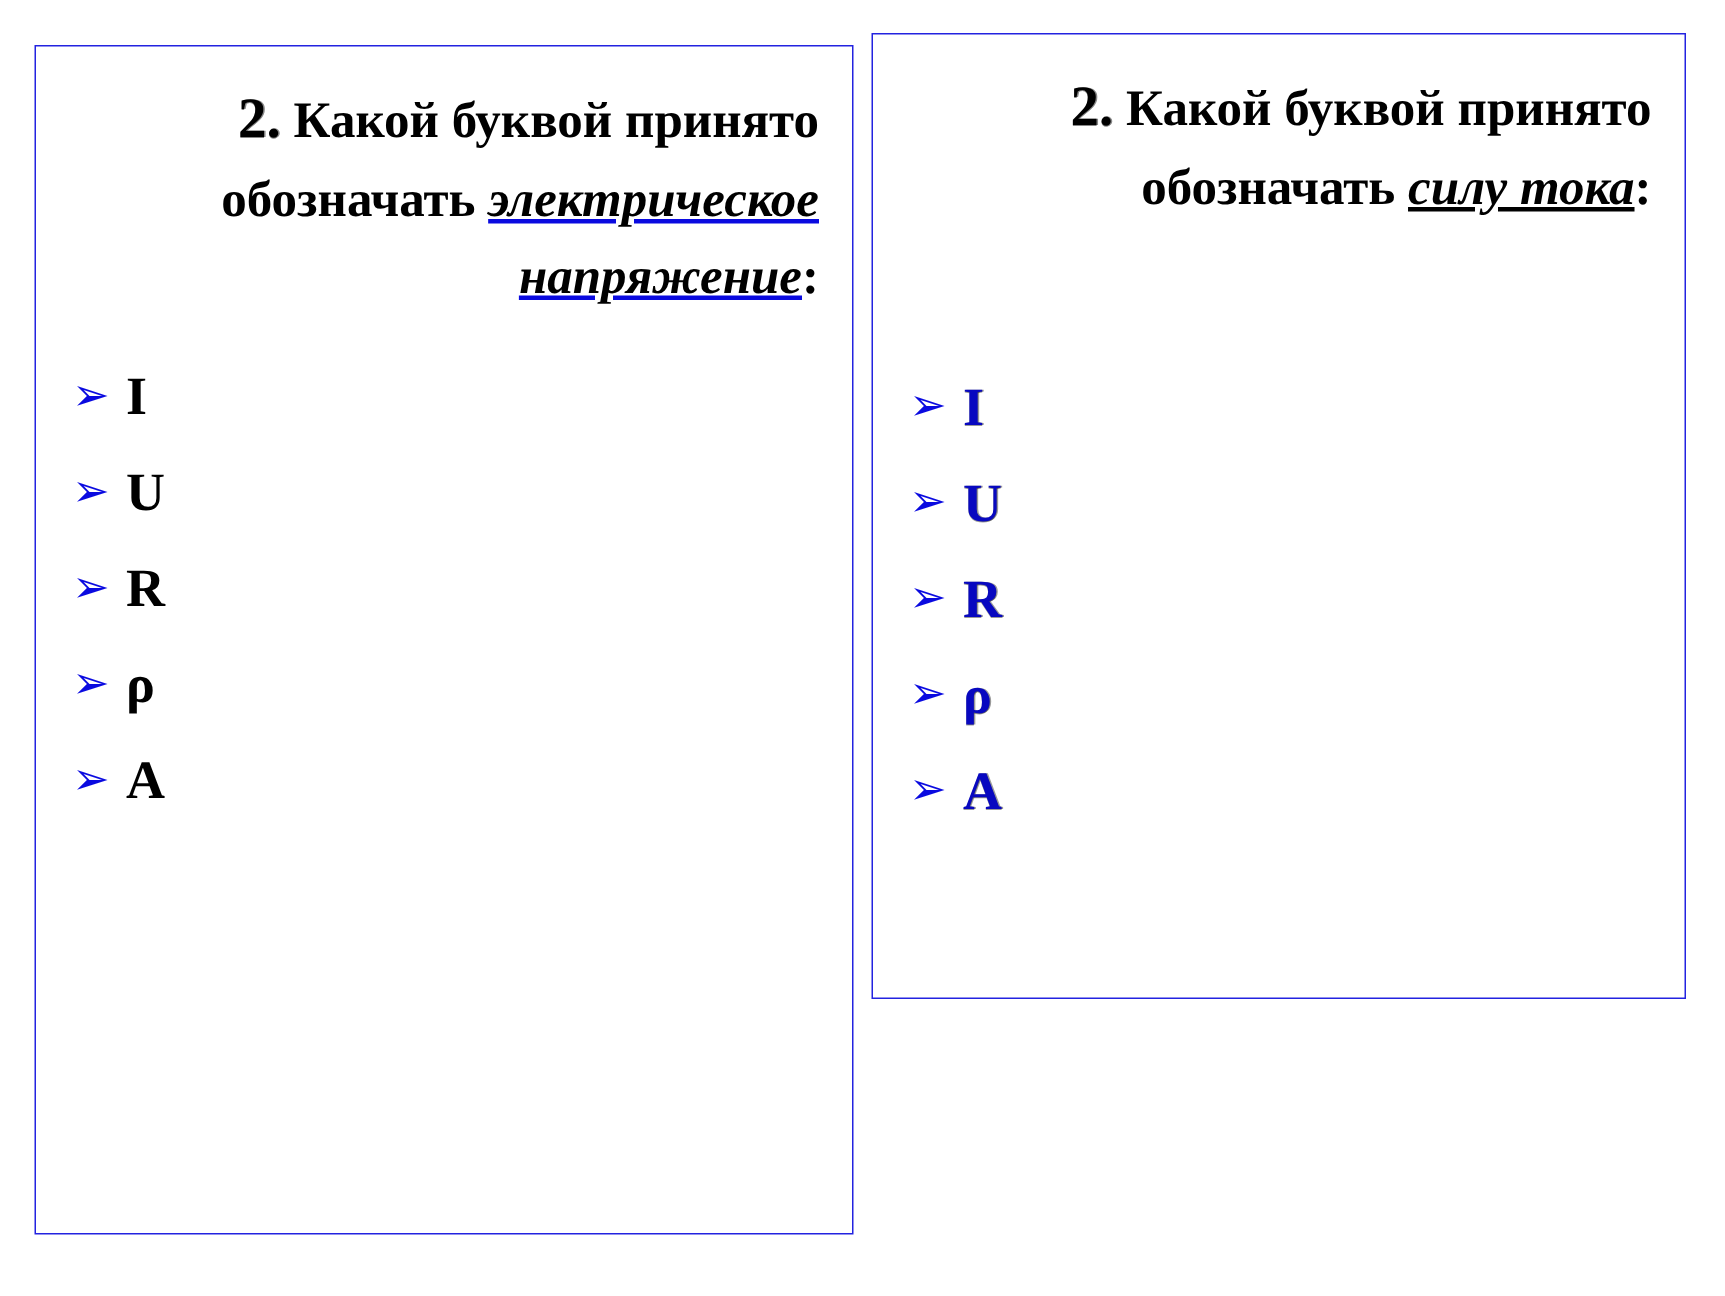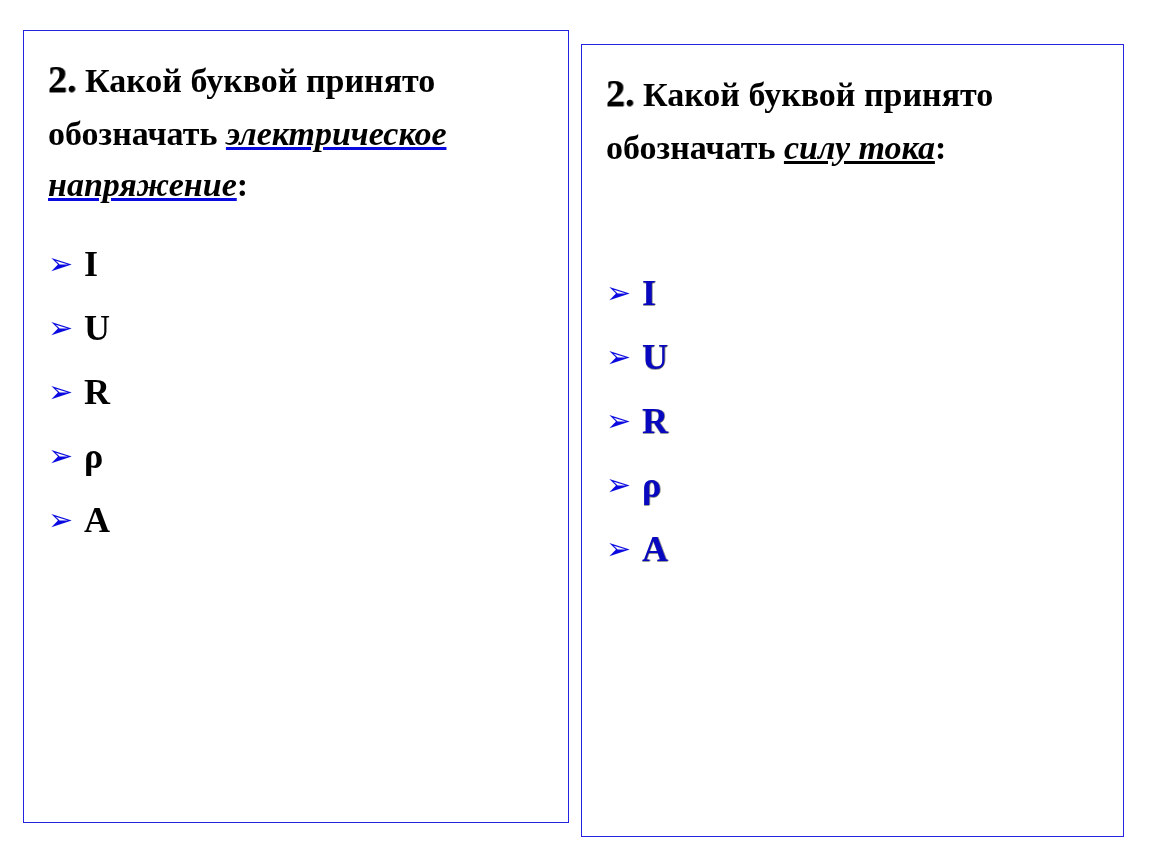--- a/index.html
+++ b/index.html
@@ -24,30 +24,31 @@
     background: #ffffff;
   }
   .panel-left {
     left: 23px;
     top: 30px;
     width: 546px;
     height: 793px;
   }
   .panel-right {
     left: 581px;
-    top: 44px;
+    top: 22px;
     width: 543px;
-    height: 793px;
+    height: 644px;
   }
 
   .q-heading {
     font-size: 34px;
     line-height: 1.5;
     font-weight: bold;
     margin: 0 0 18px 0;
+    text-align: right;
   }
   .q-number {
     font-size: 38px;
     font-weight: bold;
     color: #000000;
     text-shadow: 1px 0 0 #888, 0 1px 0 #888;
   }
   .ital-underline {
     font-style: italic;
     text-decoration: underline;

